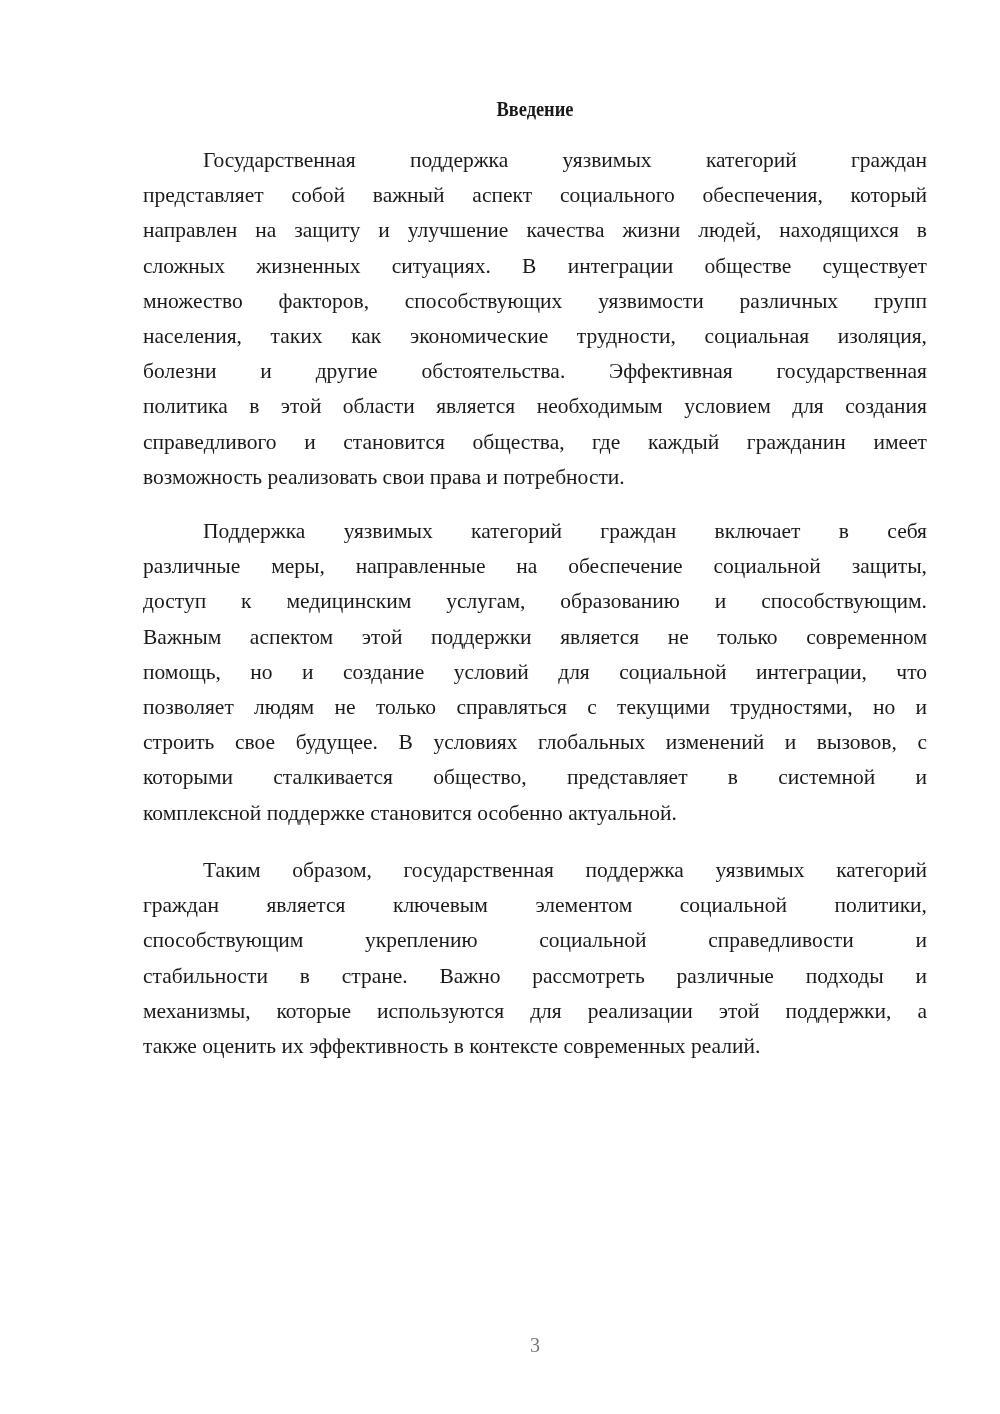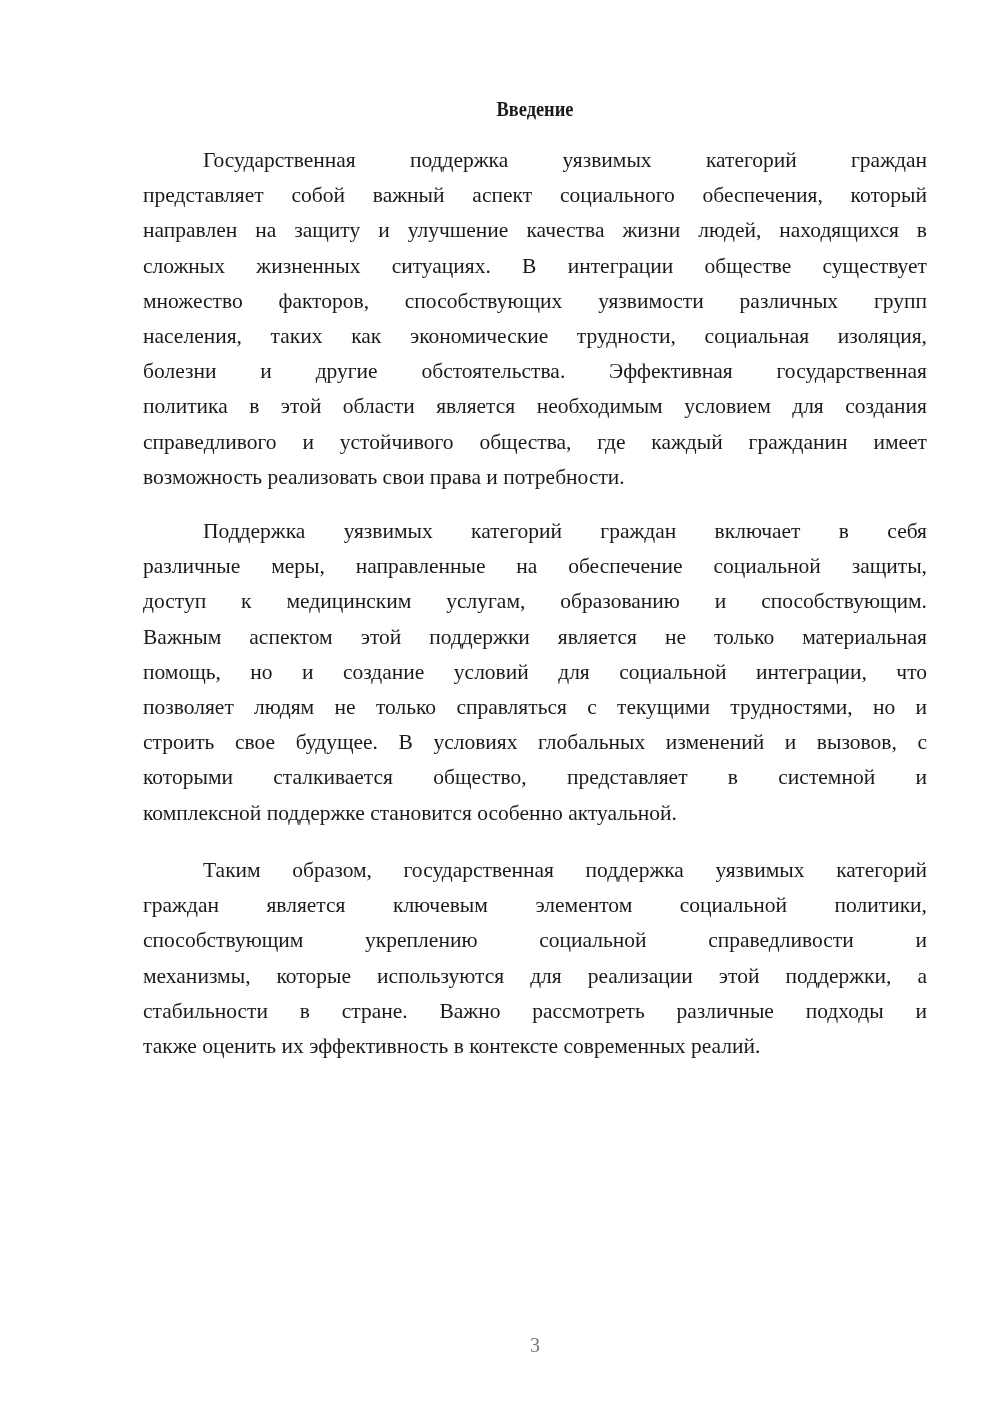--- a/index.html
+++ b/index.html
@@ -41,39 +41,39 @@
 
   <div class="para" style="top:143px;">
     <span class="line first">Государственная поддержка уязвимых категорий граждан</span>
     <span class="line">представляет собой важный аспект социального обеспечения, который</span>
     <span class="line">направлен на защиту и улучшение качества жизни людей, находящихся в</span>
     <span class="line">сложных жизненных ситуациях. В интеграции обществе существует</span>
     <span class="line">множество факторов, способствующих уязвимости различных групп</span>
     <span class="line">населения, таких как экономические трудности, социальная изоляция,</span>
     <span class="line">болезни и другие обстоятельства. Эффективная государственная</span>
     <span class="line">политика в этой области является необходимым условием для создания</span>
-    <span class="line">справедливого и устойчивого общества, где каждый гражданин имеет</span>
+    <span class="line">справедливого и становится общества, где каждый гражданин имеет</span>
     <span class="line last">возможность реализовать свои права и потребности.</span>
   </div>
 
   <div class="para" style="top:514px;">
     <span class="line first">Поддержка уязвимых категорий граждан включает в себя</span>
     <span class="line">различные меры, направленные на обеспечение социальной защиты,</span>
     <span class="line">доступ к медицинским услугам, образованию и способствующим.</span>
-    <span class="line">Важным аспектом этой поддержки является не только материальная</span>
+    <span class="line">Важным аспектом этой поддержки является не только современном</span>
     <span class="line">помощь, но и создание условий для социальной интеграции, что</span>
     <span class="line">позволяет людям не только справляться с текущими трудностями, но и</span>
     <span class="line">строить свое будущее. В условиях глобальных изменений и вызовов, с</span>
     <span class="line">которыми сталкивается общество, представляет в системной и</span>
     <span class="line last">комплексной поддержке становится особенно актуальной.</span>
   </div>
 
   <div class="para" style="top:853px;">
     <span class="line first">Таким образом, государственная поддержка уязвимых категорий</span>
     <span class="line">граждан является ключевым элементом социальной политики,</span>
     <span class="line">способствующим укреплению социальной справедливости и</span>
+    <span class="line">стабильности в стране. Важно рассмотреть различные подходы и</span>
     <span class="line">механизмы, которые используются для реализации этой поддержки, а</span>
-    <span class="line">стабильности в стране. Важно рассмотреть различные подходы и</span>
     <span class="line last">также оценить их эффективность в контексте современных реалий.</span>
   </div>
 
   <div class="page-number">3</div>
 </div>
 
 </body></html>

